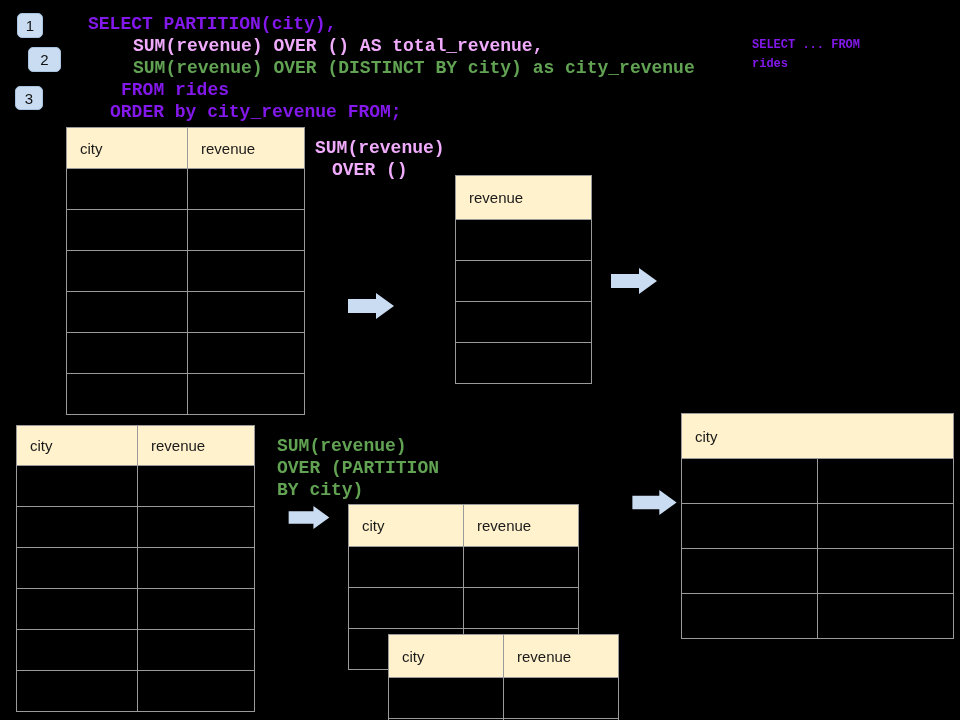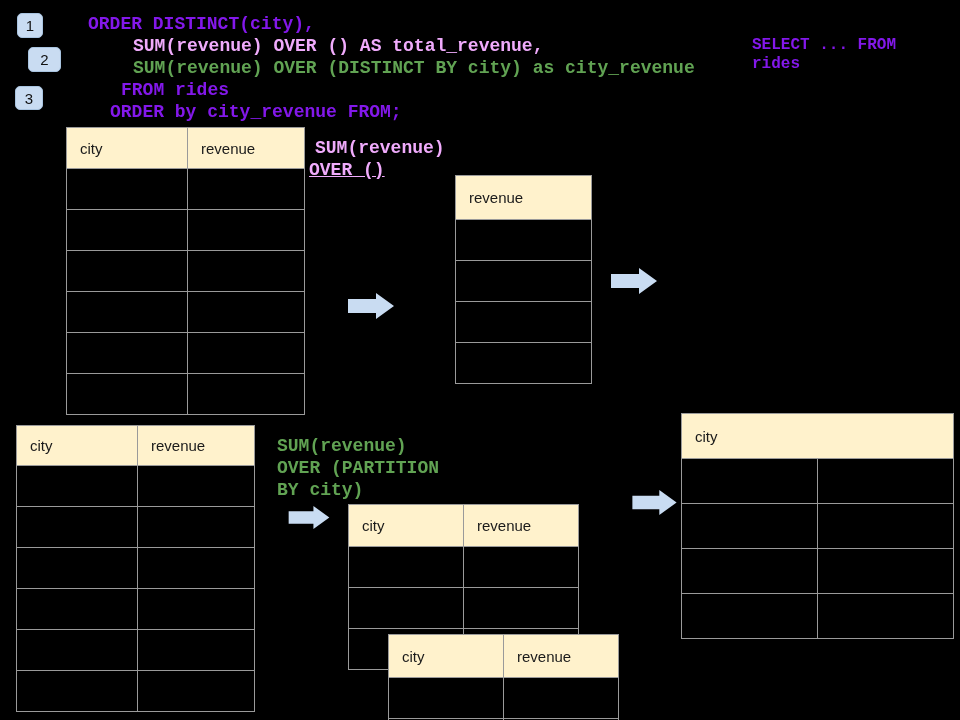--- a/index.html
+++ b/index.html
@@ -7,21 +7,21 @@
     position:relative;width:960px;height:720px;background:#000000;
     overflow:hidden;font-family:"Liberation Sans",sans-serif;
   }
   
   .code{
     position:absolute;font-family:"Liberation Mono","DejaVu Sans Mono",monospace;
     font-weight:bold;font-size:18px;line-height:22px;white-space:pre;
   }
   .code-sm{
     position:absolute;font-family:"Liberation Mono","DejaVu Sans Mono",monospace;
-    font-weight:bold;font-size:16px;line-height:19px;white-space:pre;
+    font-weight:bold;font-size:12px;line-height:19px;white-space:pre;
   }
   .c-purple{color:#8318EA;}
   .c-red{color:#f0abfc;}
   .c-green{color:#61A353;}
   
   .badge{
     position:absolute;background:#C9DCF2;border:1px solid #A9C4E0;border-radius:5px;
     display:flex;align-items:center;justify-content:center;
     color:#111;font-size:15px;font-family:"Liberation Sans",sans-serif;
   }
@@ -48,35 +48,35 @@
 </head>
 <body>
 
 <div id="canvas">
 
   <div class="badge" style="left:17px;top:13px;width:24px;height:23px;">1</div>
   <div class="badge" style="left:28px;top:47px;width:31px;height:23px;">2</div>
   <div class="badge" style="left:15px;top:86px;width:26px;height:22px;">3</div>
 
   <div>
-    <div class="code c-purple" style="left:88px;top:13px;">ORDER DISTINCT(city),</div>
+    <div class="code c-purple" style="left:88px;top:13px;">SELECT PARTITION(city),</div>
     <div class="code c-red" style="left:133px;top:35px;">SUM(revenue) OVER () AS total_revenue,</div>
     <div class="code c-green" style="left:133px;top:57px;">SUM(revenue) OVER (DISTINCT BY city) as city_revenue</div>
     <div class="code c-purple" style="left:121px;top:79px;">FROM rides</div>
     <div class="code c-purple" style="left:110px;top:101px;">ORDER by city_revenue FROM;</div>
   </div>
 
   <div>
     <div class="code-sm c-purple" style="left:752px;top:36px;">SELECT ... FROM</div>
     <div class="code-sm c-purple" style="left:752px;top:55px;">rides</div>
   </div>
 
   <div>
     <div class="code c-red" style="left:315px;top:137px;">SUM(revenue)</div>
-    <div class="code c-red" style="left:309px;top:159px;text-decoration:underline;">OVER ()</div>
+    <div class="code c-red" style="left:332px;top:159px;">OVER ()</div>
   </div>
 
   <div>
     <div class="code c-green" style="left:277px;top:435px;">SUM(revenue)</div>
     <div class="code c-green" style="left:277px;top:457px;">OVER (PARTITION</div>
     <div class="code c-green" style="left:277px;top:479px;">BY city)</div>
   </div>
 
   <div class="tbl" style="left:66px;top:127px;width:239px;--hh:40px;--rh:41px;">
     <div class="hrow">

